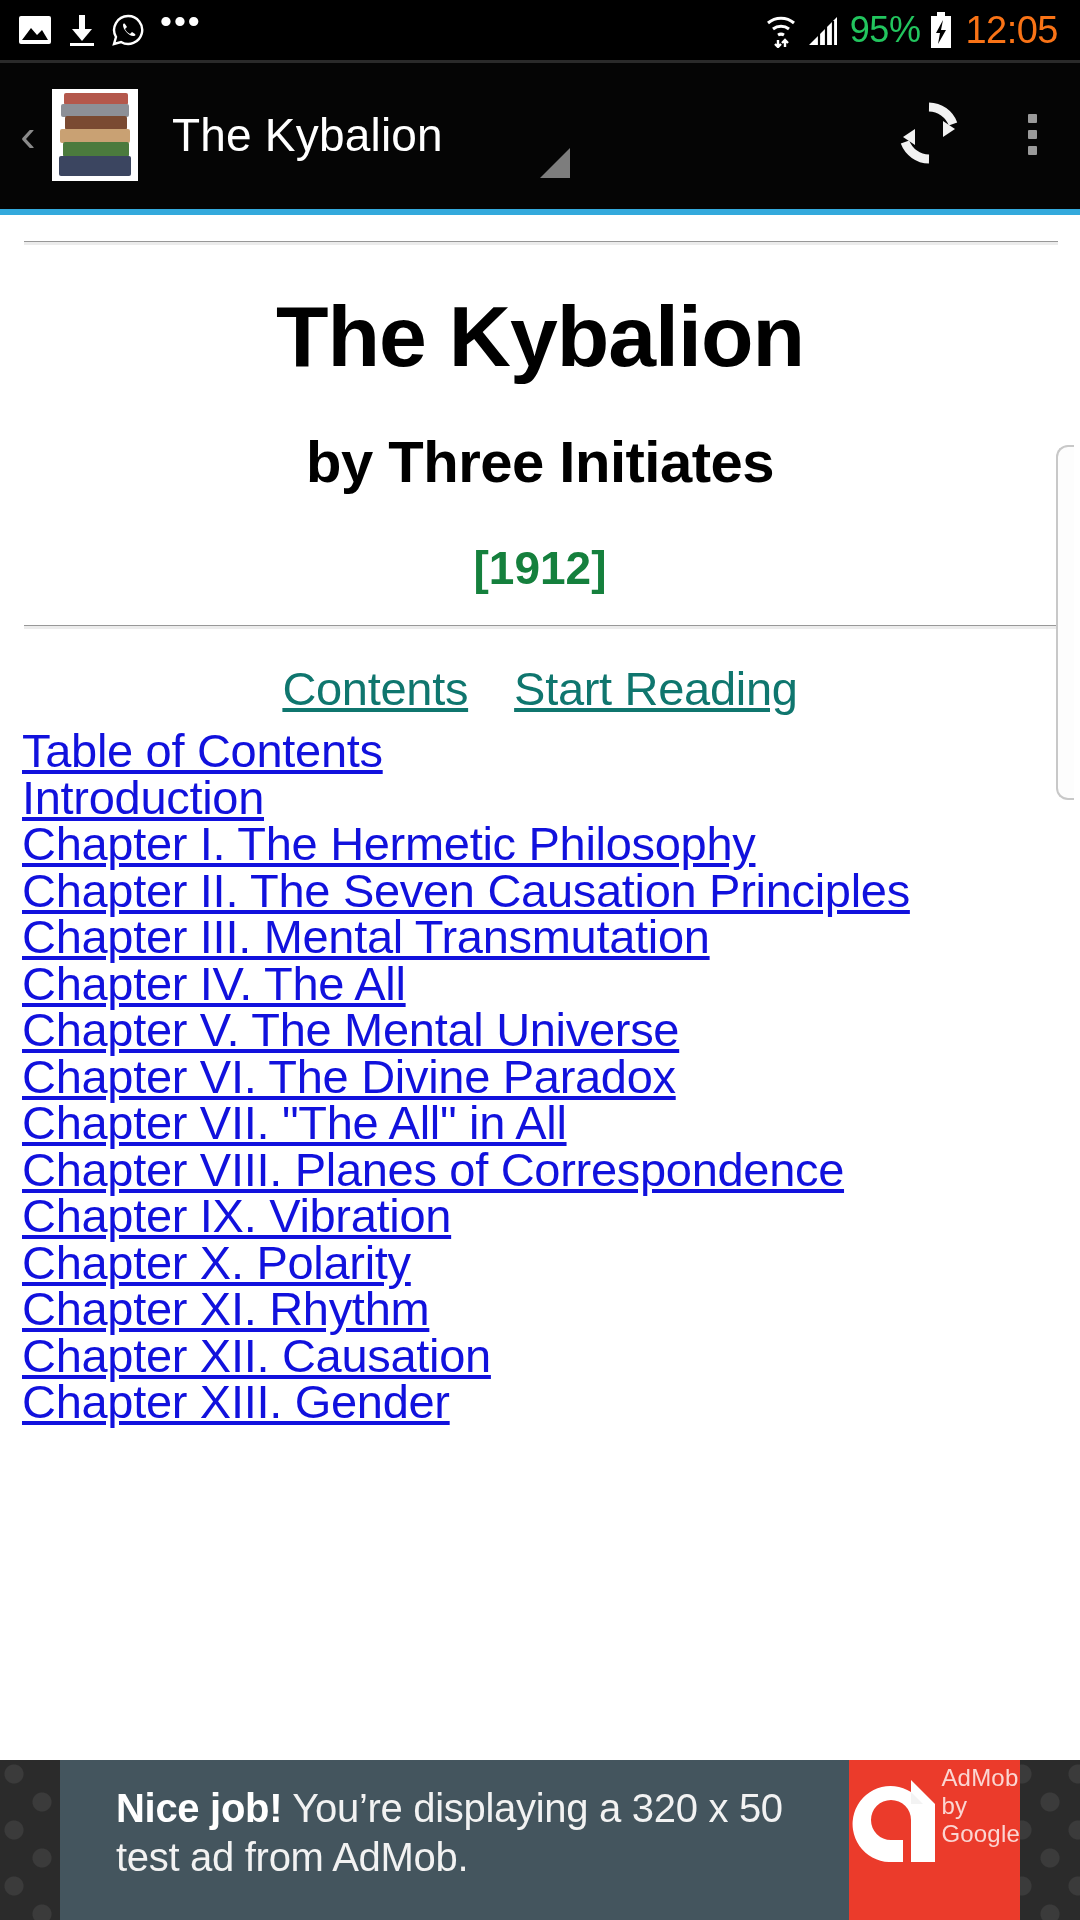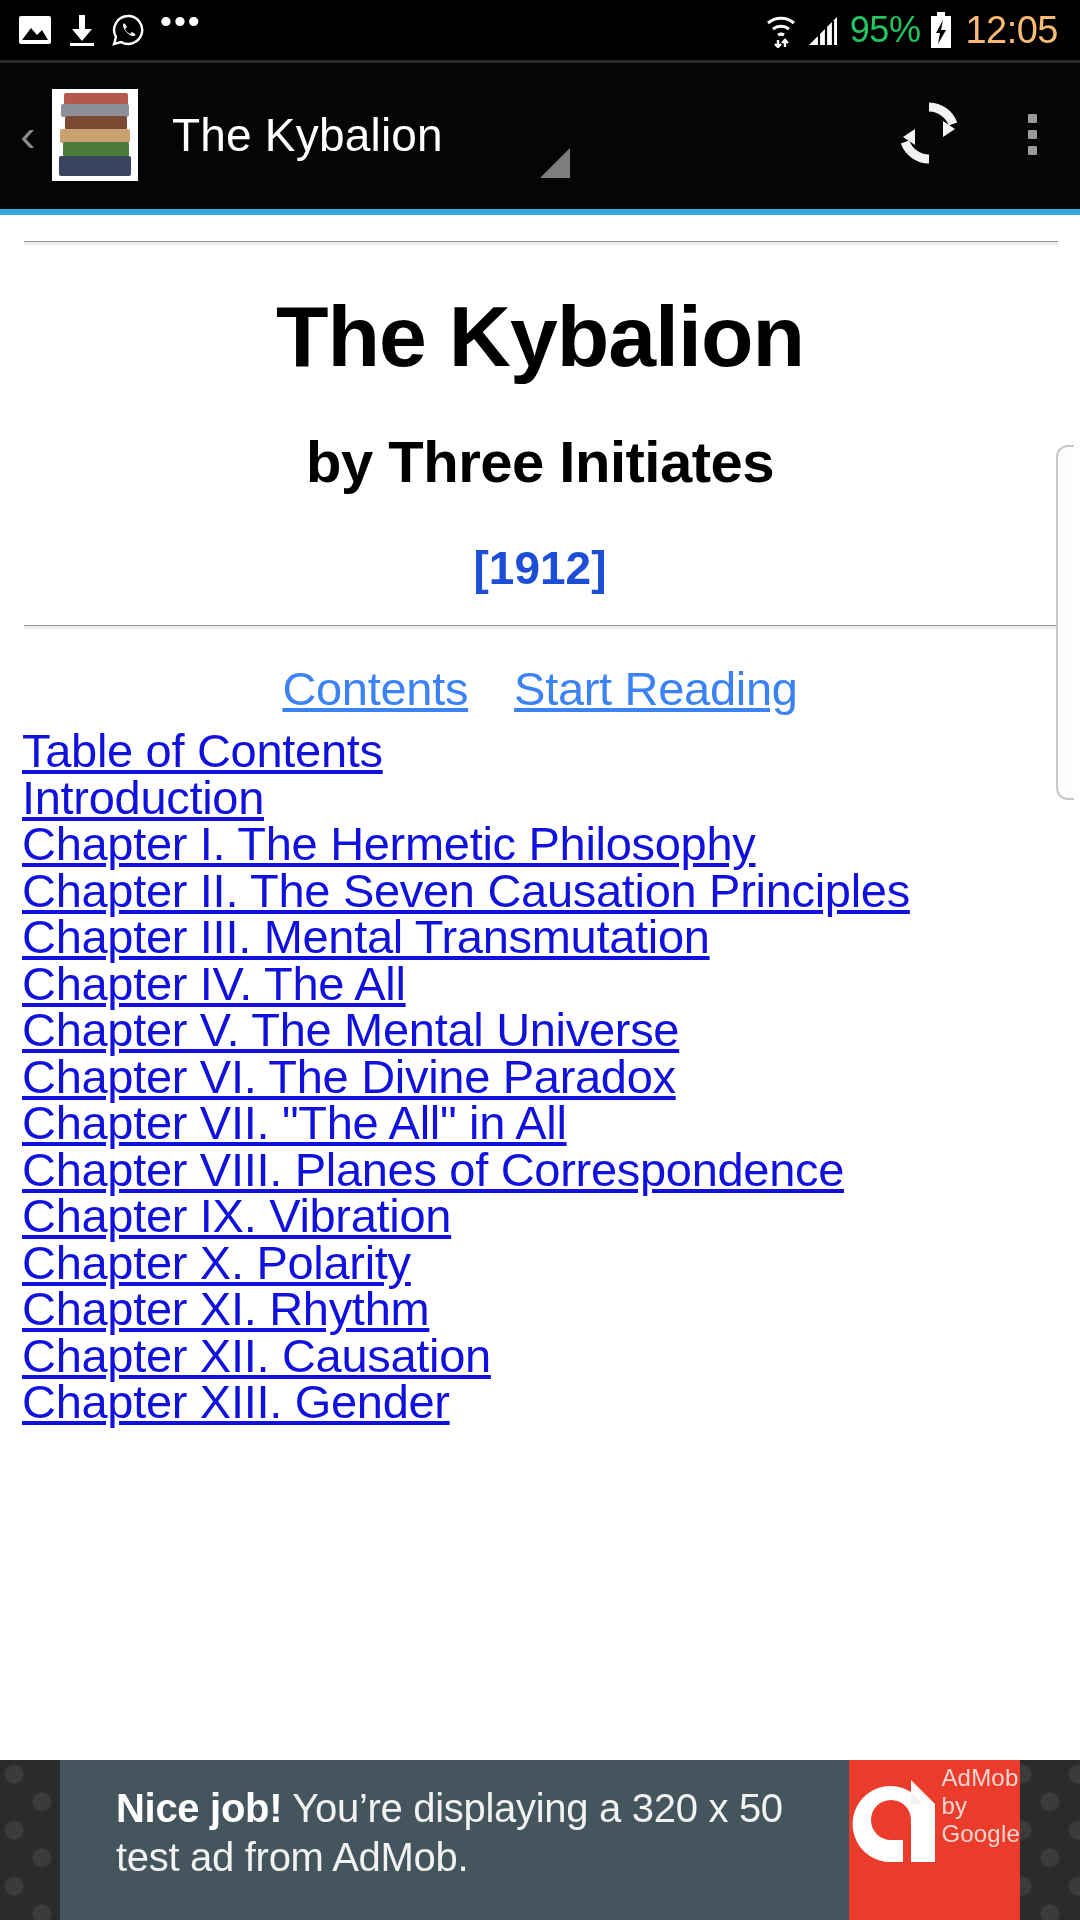--- a/index.html
+++ b/index.html
@@ -28,21 +28,21 @@
   .sb-icon { display: inline-flex; align-items: center; justify-content: center; }
   .sb-ellipsis {
     font-size: 34px; line-height: 20px; color: #ffffff;
     letter-spacing: 2px; position: relative; top: -9px;
   }
   .sb-pct {
     font-size: 36px; font-weight: 400; color: #22c55e;
     letter-spacing: -0.5px;
   }
   .sb-time {
-    font-size: 38px; font-weight: 400; color: #fdba74;
+    font-size: 38px; font-weight: 400; color: #f97316;
     letter-spacing: -0.5px; margin-left: 3px;
   }
 
   
   .app-bar {
     position: absolute;
     top: 60px; left: 0;
     width: 1080px; height: 149px;
     background: #050505;
     display: flex;
@@ -135,32 +135,32 @@
     font-size: 58px;
     font-weight: 700;
     color: #000000;
     margin-top: 42px;
     letter-spacing: -0.5px;
   }
   .book-year {
     text-align: center;
     font-size: 46px;
     font-weight: 700;
-    color: #1d4ed8;
+    color: #15803d;
     margin-top: 46px;
   }
 
   .top-links {
     text-align: center;
     margin-top: 32px;
     font-size: 0;
   }
   .top-links a {
     font-size: 47px;
-    color: #3b82f6;
+    color: #0f766e;
     text-decoration: underline;
     margin: 0 23px;
     letter-spacing: -0.3px;
   }
 
   .toc-list {
     margin-top: 12px;
     padding-left: 22px;
   }
   .toc-list a {

